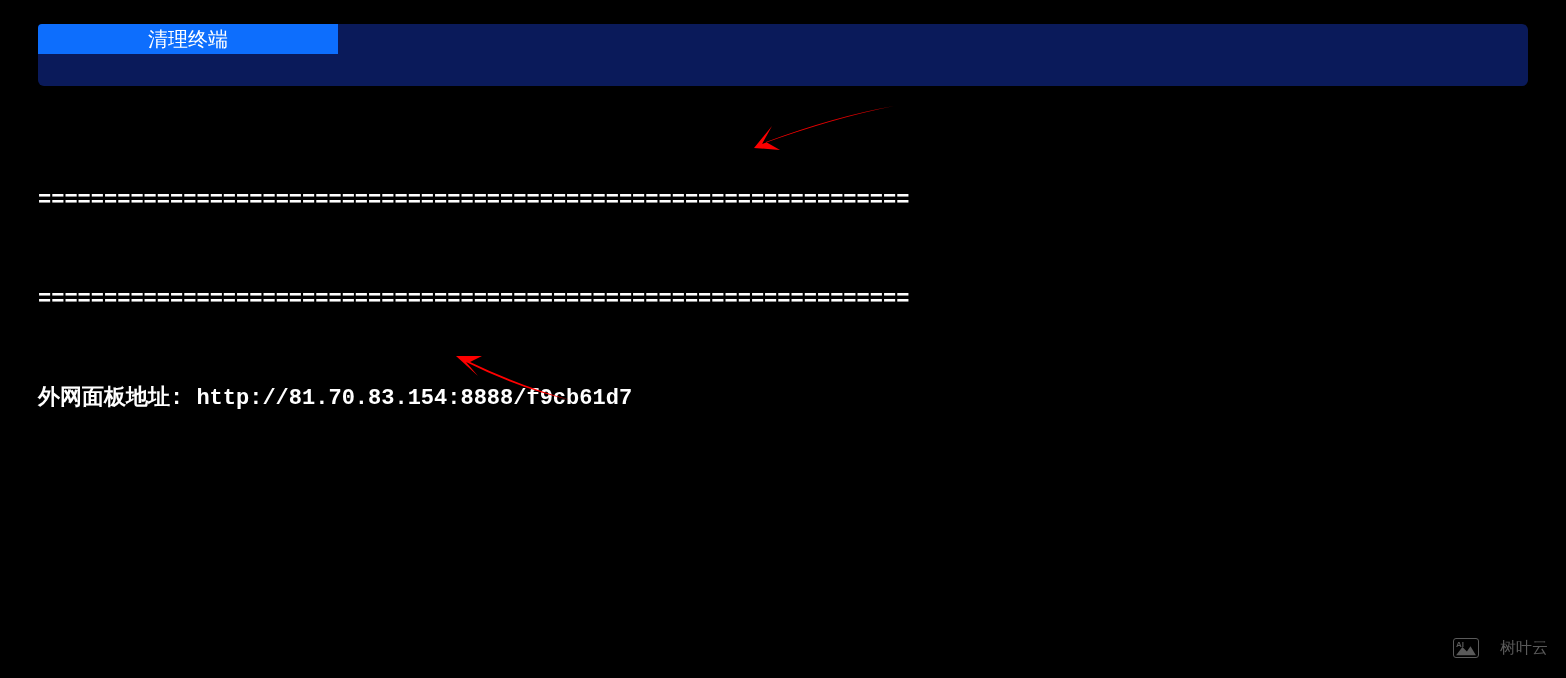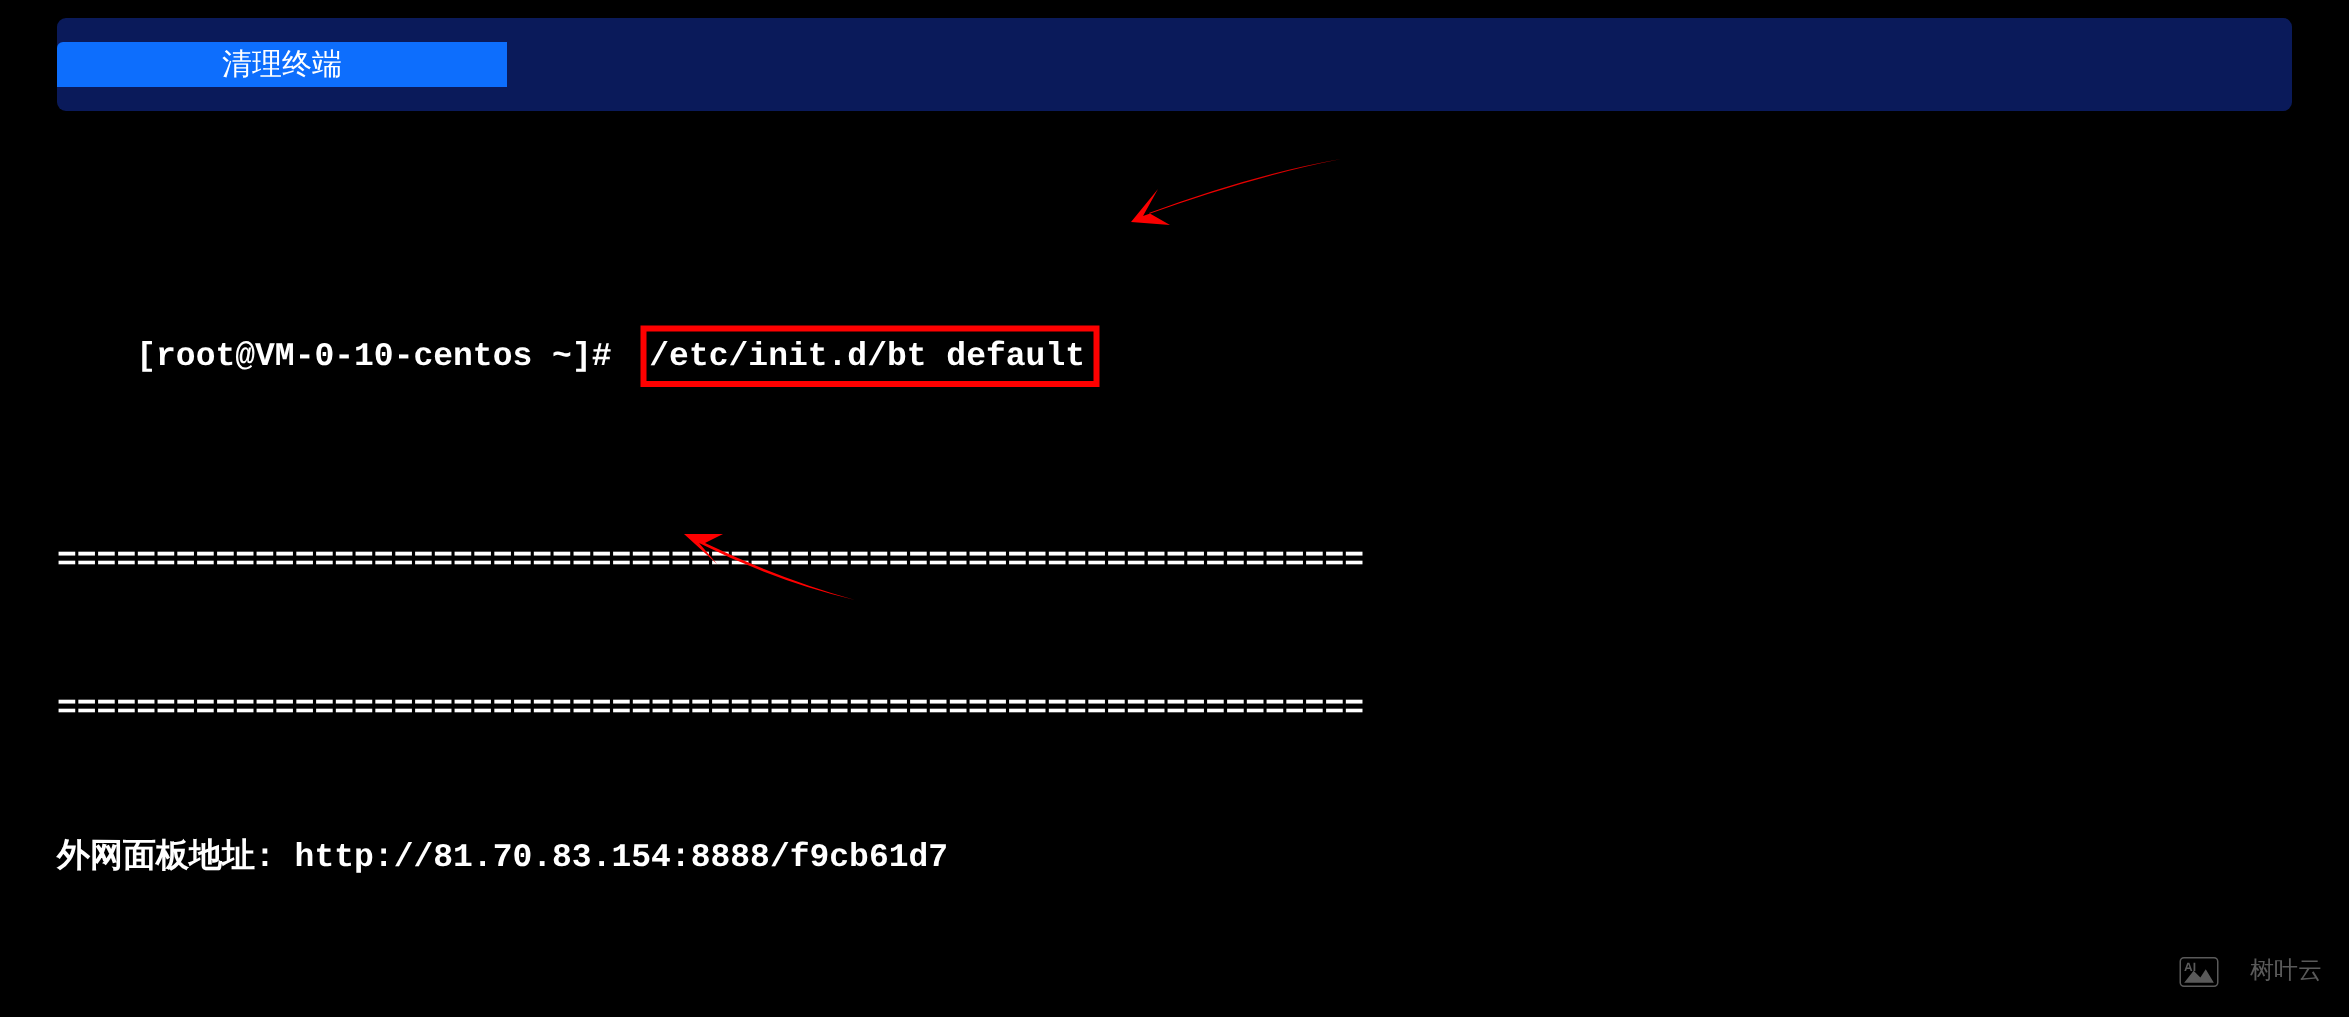--- a/index.html
+++ b/index.html
@@ -9,28 +9,28 @@
     height: 678px;
     font-family: "Consolas", "Courier New", monospace;
     font-size: 22px;
     line-height: 1.5;
     color: #fff;
     overflow: hidden;
     position: relative;
   }
   .tab-bar {
     position: absolute;
-    top: 12px;
+    top: 24px;
     left: 38px;
     right: 38px;
     height: 62px;
     background: linear-gradient(to bottom, #0a1a5a, #0a1a5a);
     border-radius: 6px;
     display: flex;
-    align-items: center;
+    align-items: flex-start;
   }
   .tab-active {
     background: #0d6efd;
     color: #fff;
     padding: 0 110px;
     display: flex;
     align-items: center;
     justify-content: center;
     font-family: "Microsoft YaHei", "SimHei", sans-serif;
     font-size: 20px;
@@ -94,23 +94,20 @@
   .wm-icon svg { width: 100%; height: 100%; }
 </style>
 </head>
 <body>
 
 <div class="tab-bar">
   <div class="tab-active">清理终端</div>
 </div>
 
 <div class="terminal">
-  <span class="line">
-    <span class="prompt">[root@VM-0-10-centos ~]# </span><span class="cmd-box"><span>/etc/init.d/bt default</span></span>
-  </span>
   <span class="line sep">==================================================================</span>
   <span class="line sep">==================================================================</span>
   <span class="line white"><span>外网面板地址: </span><span>http://81.70.83.154:8888/f9cb61d7</span></span>
   
   
   
   
   
   
   

